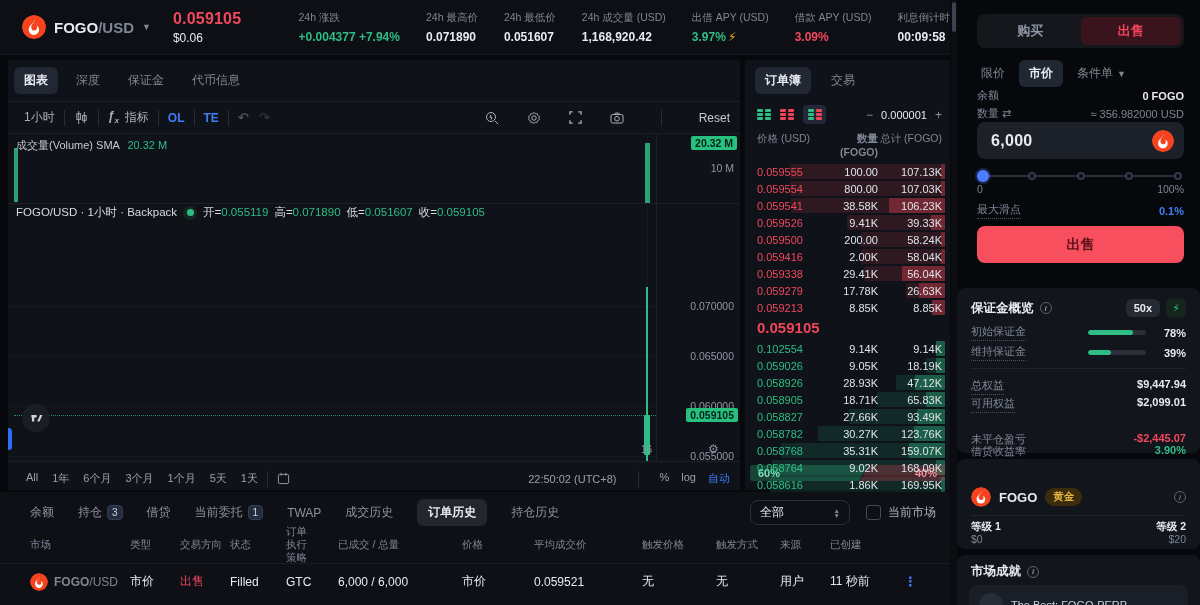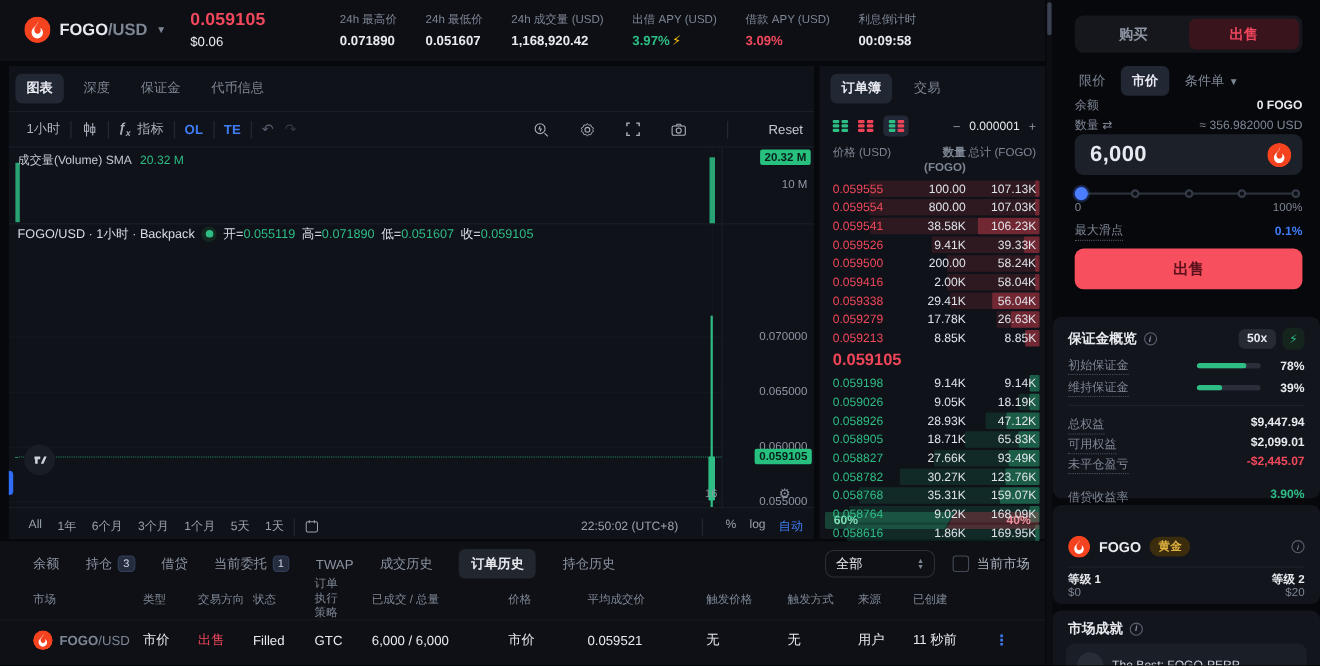--- a/index.html
+++ b/index.html
@@ -98,21 +98,21 @@
   
   #right-col{left:957px;top:0;width:243px;height:533px;background:var(--bg);}
   #side-toggle{position:absolute;left:20px;top:14px;width:207px;height:34px;background:#15171d;border-radius:8px;display:flex;padding:3px;}
   .side-btn{flex:1;border-radius:6px;display:flex;align-items:center;justify-content:center;font-size:13px;font-weight:bold;color:#8d95a3;}
   .side-btn.sel-sell{background:#3a141c;color:#f3455c;}
   #type-tabs{position:absolute;left:14px;top:60px;display:flex;align-items:center;gap:4px;font-size:12px;color:var(--muted);}
   .ttab{padding:5px 10px;border-radius:6px;display:flex;align-items:center;gap:4px;}
   .ttab.sel{background:#222734;color:var(--text);font-weight:bold;}
   .rrow{position:absolute;left:20px;right:16px;display:flex;justify-content:space-between;align-items:center;font-size:11px;}
   #qty-input{position:absolute;left:20px;right:16px;top:122px;height:37px;background:#1c2028;border-radius:8px;display:flex;align-items:center;padding:0 10px 0 14px;}
-  #qty-value{font-size:20px;font-weight:bold;letter-spacing:.3px;flex:1;}
+  #qty-value{font-size:16px;font-weight:bold;letter-spacing:.3px;flex:1;}
   #slider{position:absolute;left:26px;right:22px;top:170px;height:12px;}
   #slider .track{position:absolute;left:0;right:0;top:5px;height:2px;background:#2b303a;}
   .stop{position:absolute;top:2px;width:8px;height:8px;border-radius:50%;background:#0b0d12;border:2px solid #343b47;}
   .stop.active{width:12px;height:12px;top:0;background:#4a7dff;border:none;box-shadow:0 0 0 2px rgba(74,125,255,.25);}
   #slider-labels{position:absolute;left:20px;right:16px;top:183px;display:flex;justify-content:space-between;font-size:10.5px;color:var(--muted);}
   #sell-button{position:absolute;left:20px;right:16px;top:226px;height:37px;background:#f84f5e;border-radius:8px;display:flex;align-items:center;justify-content:center;font-size:14px;font-weight:bold;color:#58101a;}
   .rcard{position:absolute;left:0;right:0;background:#12151c;border-radius:8px;}
   .rcard-title{font-size:12.5px;font-weight:bold;display:flex;align-items:center;gap:6px;}
   .ic-info{width:12px;height:12px;border-radius:50%;border:1px solid #5a6170;color:#8b93a1;font-size:8px;display:inline-flex;align-items:center;justify-content:center;font-style:italic;flex:none;}
   .mrow{position:absolute;left:14px;right:14px;display:flex;align-items:center;font-size:11px;}
@@ -166,20 +166,24 @@
           </svg>
         </span>
       <span id="pair-name"><b>FOGO</b><span class="q">/USD</span></span>
       <span class="chev">▼</span>
     </div>
     <div id="price-block">
       <div id="last-price">0.059105</div>
       <div id="usd-price">$0.06</div>
     </div>
     <div id="topbar-stats">
+        <div class="stat">
+          <div class="stat-label">24h 涨跌</div>
+          <div class="stat-value green">+0.004377 +7.94%</div>
+        </div>
         <div class="stat">
           <div class="stat-label">24h 最高价</div>
           <div class="stat-value white">0.071890</div>
         </div>
         <div class="stat">
           <div class="stat-label">24h 最低价</div>
           <div class="stat-value white">0.051607</div>
         </div>
         <div class="stat">
           <div class="stat-label">24h 成交量 (USD)</div>
@@ -442,21 +446,21 @@
           <span class="ob-price red">0.059213</span>
           <span class="ob-qty">8.85K</span>
           <span class="ob-total">8.85K</span>
         </div>
       </div>
     <div id="ob-mid">0.059105</div>
     <div id="ob-bids">
         <div class="ob-row">
           <div class="depth" style="width: 9.41159px; background: rgba(46, 189, 133, 0.14);"></div>
           <div class="depth2" style="width: 9.41159px; background: rgba(46, 189, 133, 0.35);"></div>
-          <span class="ob-price green">0.059198</span>
+          <span class="ob-price green">0.102554</span>
           <span class="ob-qty">9.14K</span>
           <span class="ob-total">9.14K</span>
         </div>
         <div class="ob-row">
           <div class="depth" style="width: 18.7305px; background: rgba(46, 189, 133, 0.14);"></div>
           <div class="depth2" style="width: 9.31892px; background: rgba(46, 189, 133, 0.35);"></div>
           <span class="ob-price green">0.059026</span>
           <span class="ob-qty">9.05K</span>
           <span class="ob-total">18.19K</span>
         </div>
@@ -601,21 +605,21 @@
       <div class="divline" style="top:80px;"></div>
       <div id="margin-stats">
           <div class="srow" style="top: 90px;">
             <span class="muted dotted">总权益</span>
             <b class="white">$9,447.94</b>
           </div>
           <div class="srow" style="top: 108px;">
             <span class="muted dotted">可用权益</span>
             <b class="white">$2,099.01</b>
           </div>
-          <div class="srow" style="top: 126px;">
+          <div class="srow" style="top: 144px;">
             <span class="muted dotted">未平仓盈亏</span>
             <b class="red">-$2,445.07</b>
           </div>
           <div class="srow" style="top: 156px;">
             <span class="muted dotted">借贷收益率</span>
             <b class="green">3.90%</b>
           </div>
         </div>
     </div>
 

